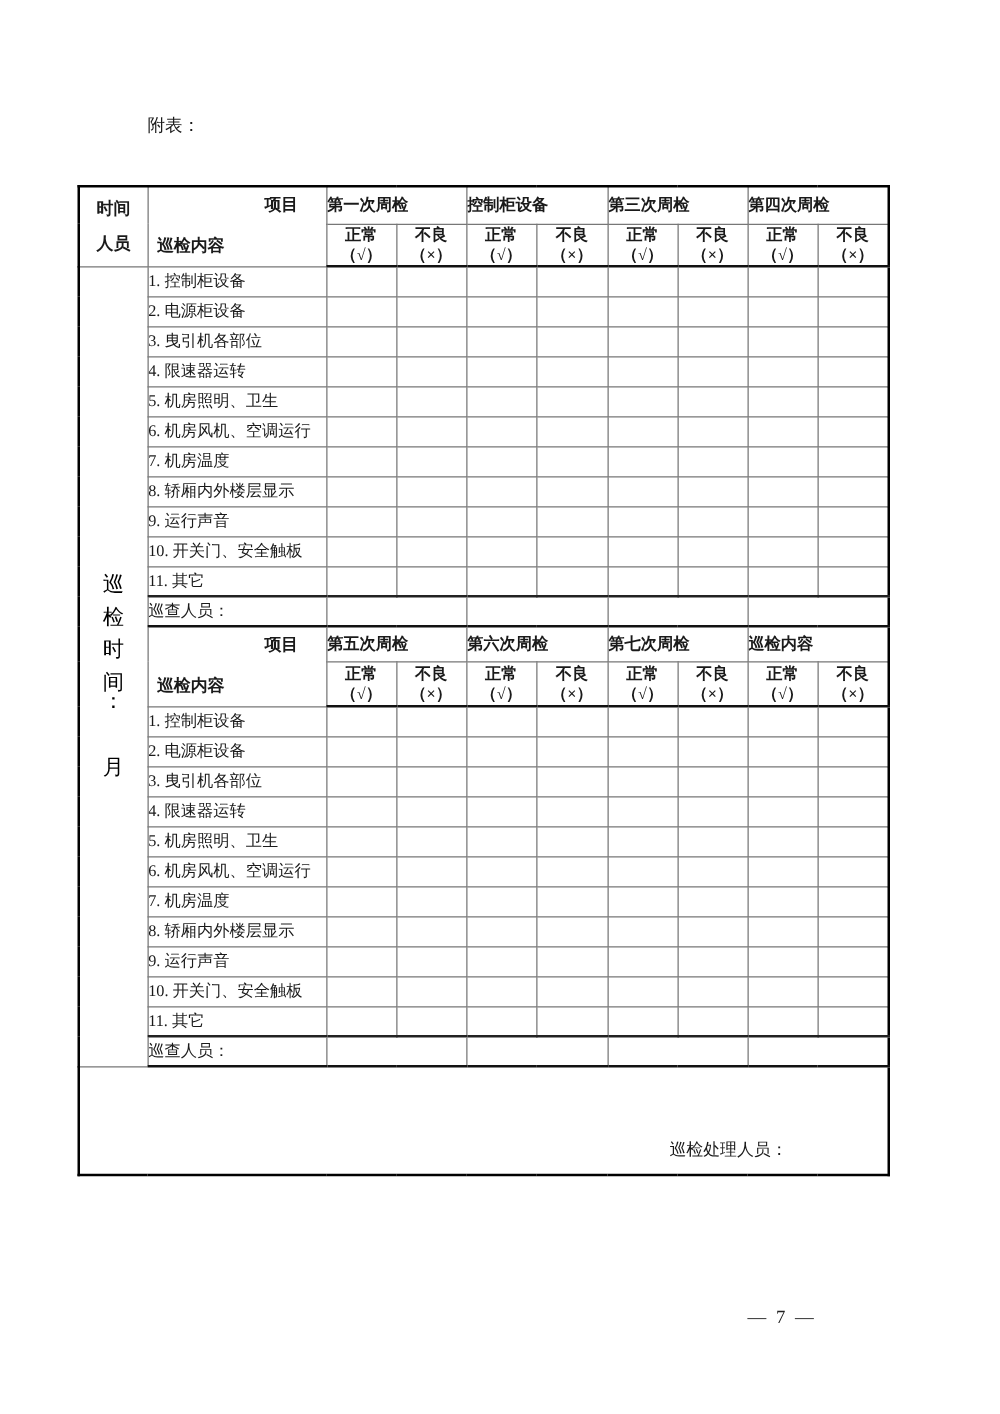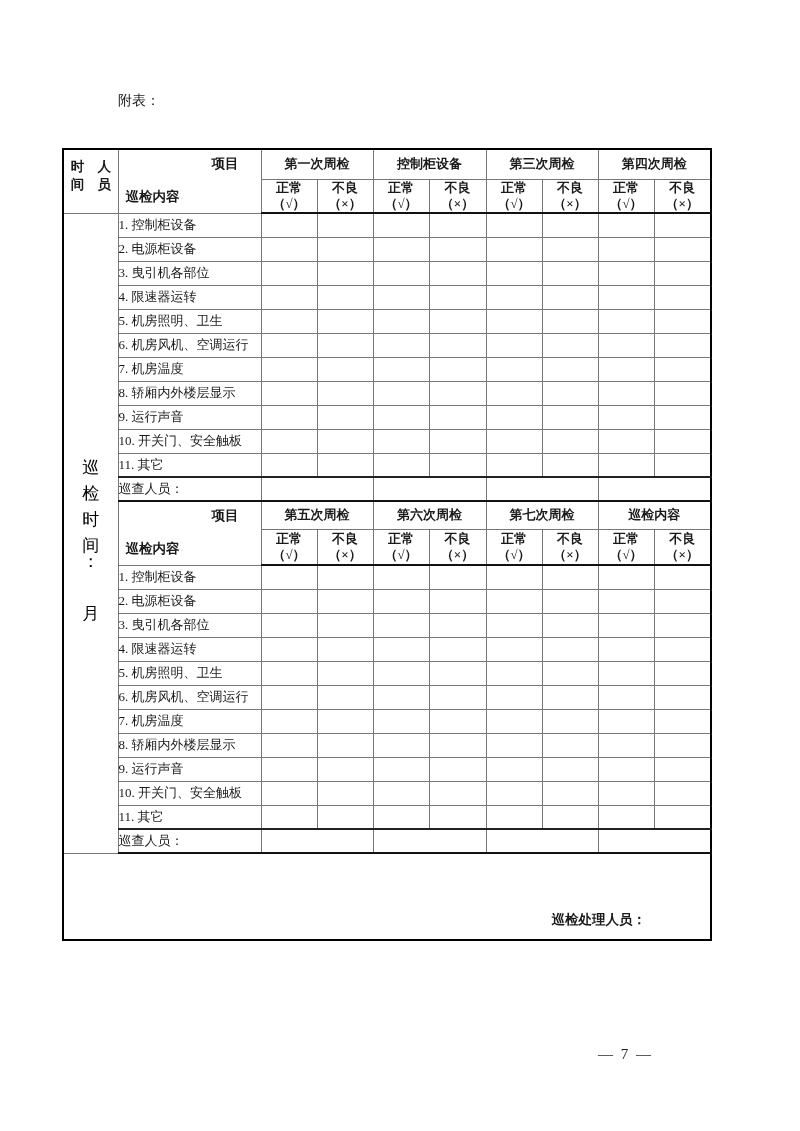--- a/index.html
+++ b/index.html
@@ -35,42 +35,42 @@
   tr.row-h2b{height:36px;}
   tr.row-item{height:24px;}
   tr.row-inspector{height:24px;}
   tr.row-footer{height:87px;}
 
   tr.row-h1b td, tr.row-h2b td{border-bottom:2px solid #111;}
   tr.row-inspector td{border-top:2px solid #222;border-bottom:2px solid #111;}
 
   td.corner-left{text-align:center;}
   .corner-left-inner{
-    display:flex;flex-direction:row;justify-content:space-between;
+    display:flex;flex-direction:column;justify-content:space-between;
     height:46px;padding:4px 0;font-weight:bold;font-size:13.5px;
   }
   td.corner-item{position:relative;}
   .corner-project{position:absolute;top:5px;right:22px;font-weight:bold;font-size:13.5px;text-align:right;}
   .corner-content{position:absolute;bottom:7px;left:7px;font-weight:bold;font-size:13.5px;}
 
-  td.grp{text-align:center;font-weight:bold;font-size:13px;}
+  td.grp{text-align:left;font-weight:bold;font-size:13px;}
   td.subhdr{text-align:center;font-weight:bold;font-size:13px;line-height:1.25;padding:2px 0;}
   td.subhdr .mark{font-weight:bold;}
 
   td.item-label{padding:0 0 0 7px;text-align:left;font-size:13px;white-space:nowrap;}
 
   td.left-span{text-align:center;vertical-align:middle;border-right:1px solid #555;}
   .vtext{
     writing-mode:vertical-rl;text-orientation:upright;
     font-size:17px;letter-spacing:26px;display:inline-block;
     margin:0 auto;color:#000;
   }
 
   td.footer-cell{position:relative;border-top:2px solid #111;}
-  .handler-label{position:absolute;right:64px;bottom:10px;font-size:13.5px;font-weight:bold;}
+  .handler-label{position:absolute;right:80px;bottom:10px;font-size:13.5px;}
 
   .page-number{
     position:absolute;left:598px;top:1046px;font-size:15px;color:#222;letter-spacing:2px;
     white-space:nowrap;
   }
 </style>
 </head>
 <body>
 
 <div class="doc-title">

